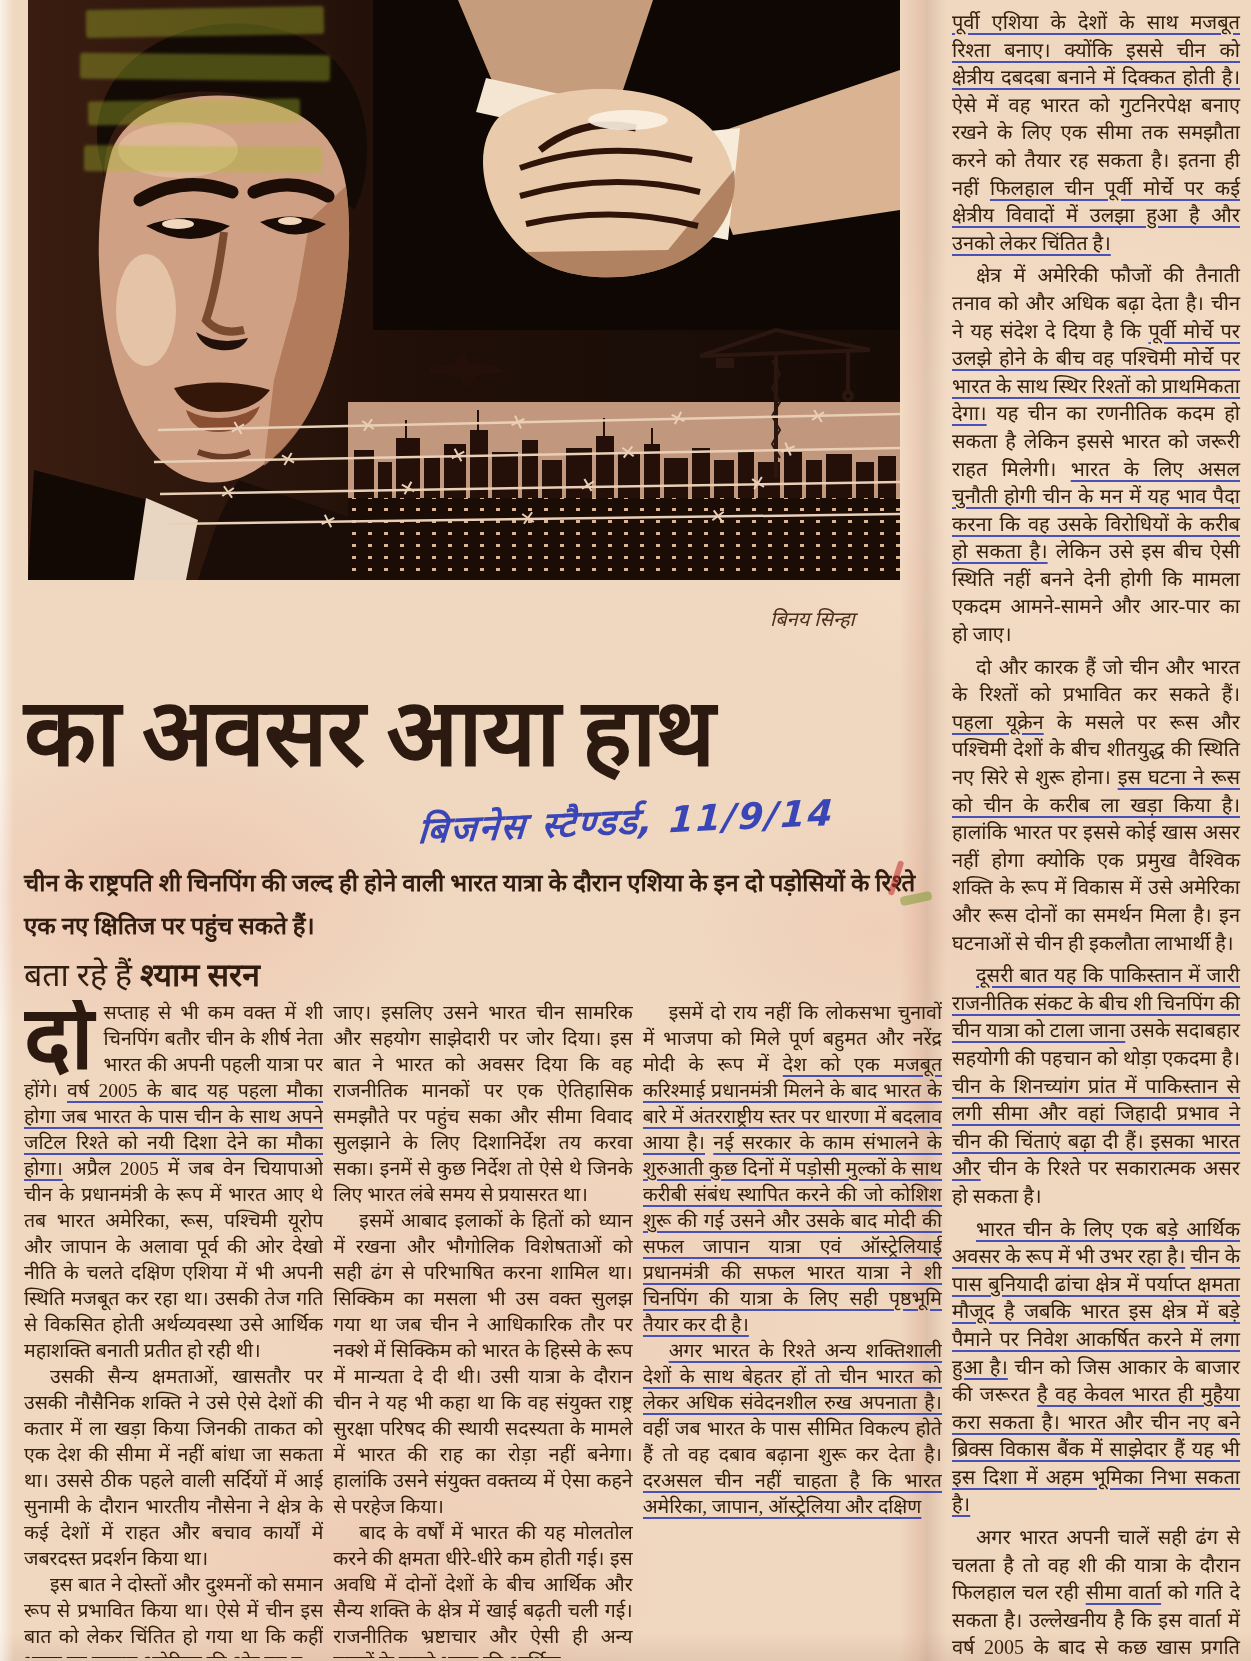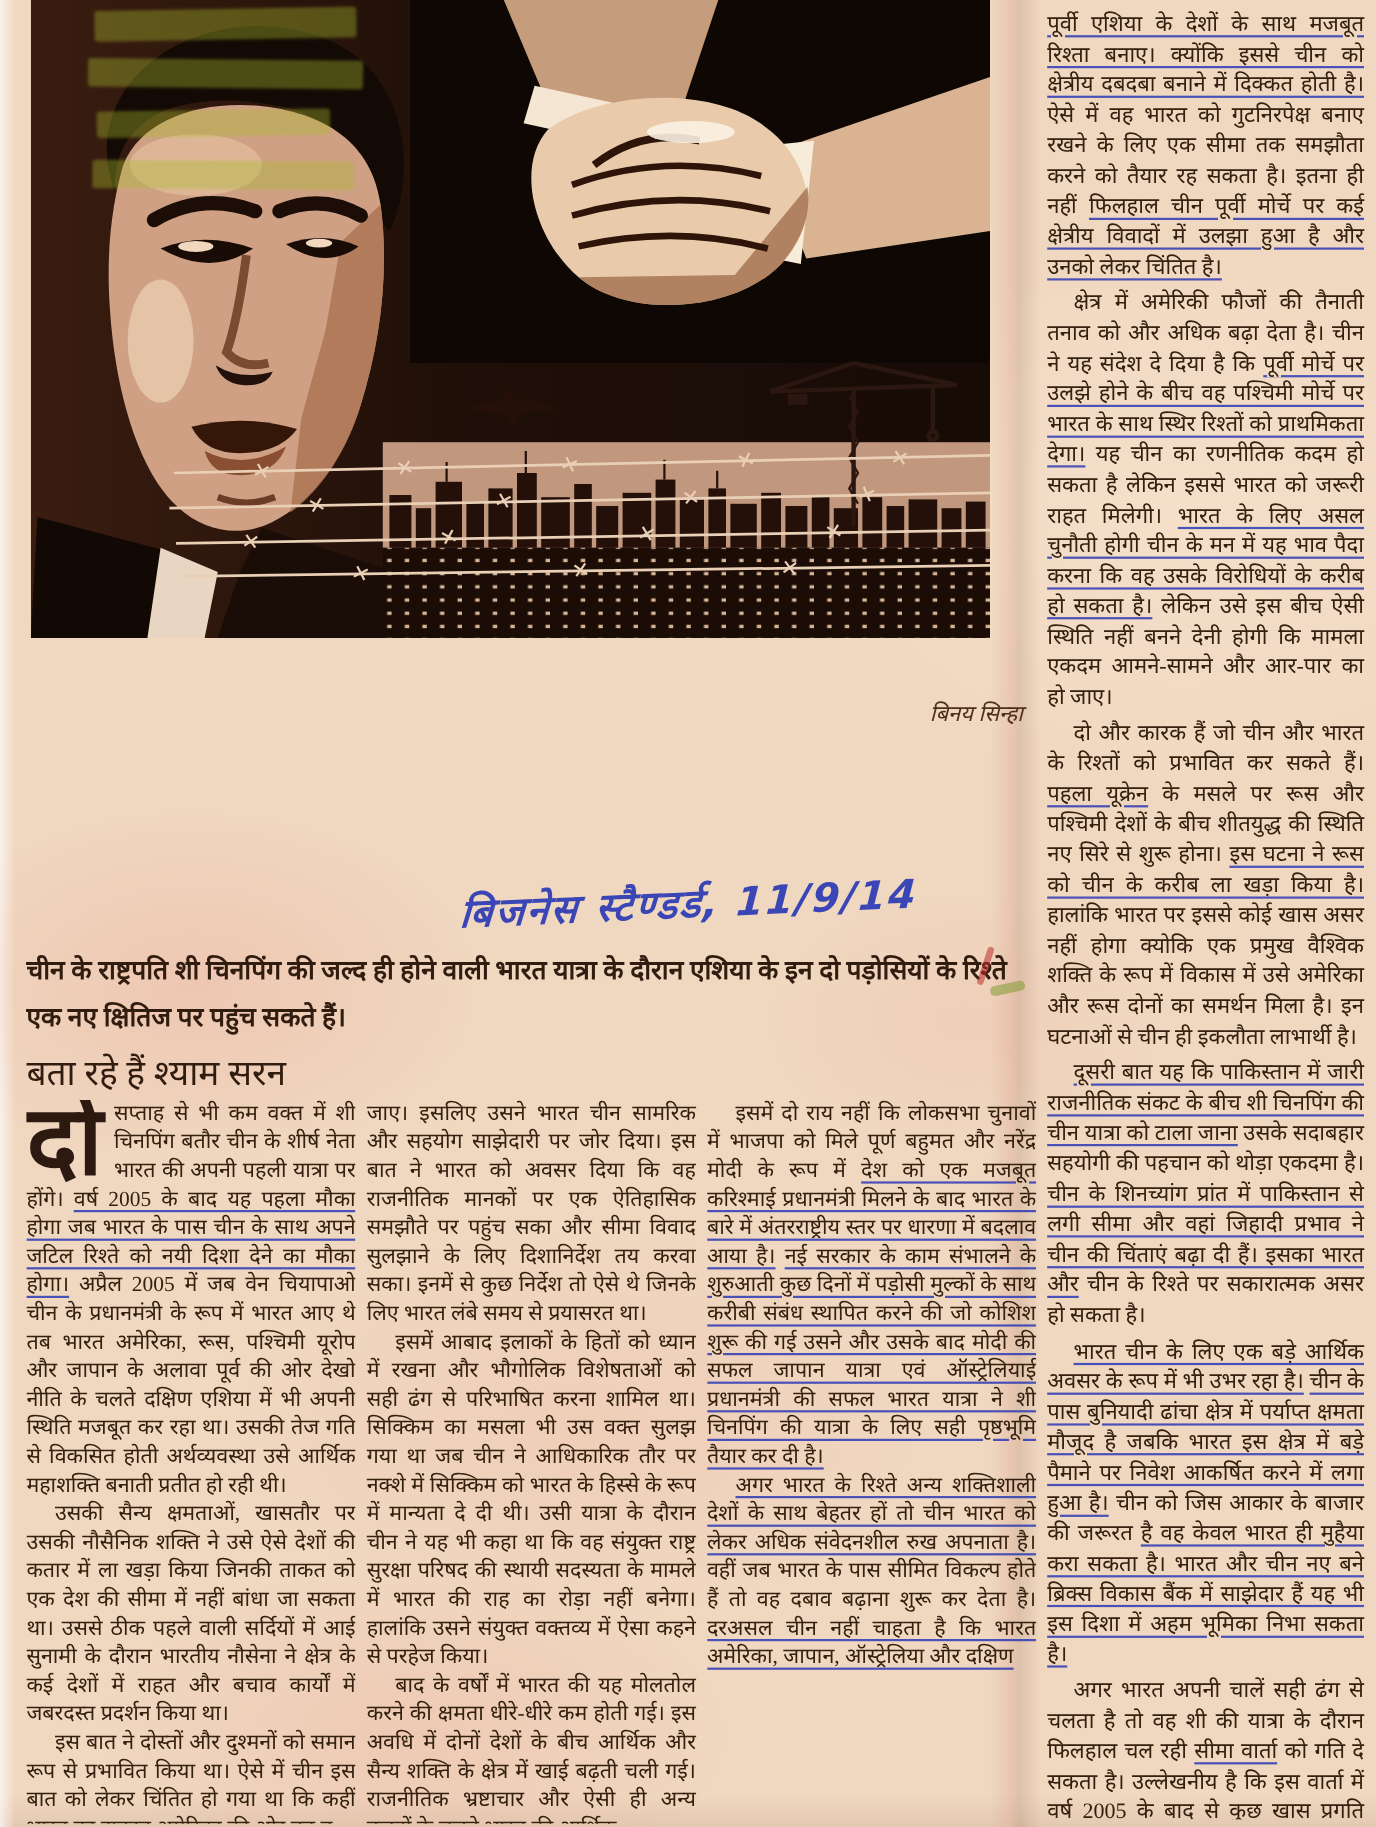--- a/index.html
+++ b/index.html
@@ -14,34 +14,34 @@
       radial-gradient(ellipse 300px 200px at 70% 56%, rgba(236,182,162,.25), transparent 60%),
       linear-gradient(90deg, rgba(255,255,255,.65) 0px, rgba(255,255,255,0) 14px),
       linear-gradient(0deg, rgba(120,70,50,.10), rgba(120,70,50,0) 30px);
     font-family:"Liberation Serif","DejaVu Serif",serif;
     color:#33200f;
   }
   
   .illustration{position:absolute;left:28px;top:0;width:872px;height:580px;z-index:1;}
   .illustration svg{display:block;width:100%;height:100%;}
   .hl-bar{position:absolute;background:rgba(168,186,44,.38);filter:blur(1.6px);z-index:3;border-radius:3px;}
-  .photo-credit{position:absolute;left:770px;top:634px;width:160px;text-align:right;
+  .photo-credit{position:absolute;left:770px;top:605px;width:160px;text-align:left;
     font-style:italic;font-size:20px;color:#4e2f1d;z-index:2;}
   
   .headline{position:absolute;left:24px;top:604px;width:905px;z-index:2;
     font-weight:bold;color:#2c1a10;font-size:94px;line-height:132px;letter-spacing:-1px;
     font-family:"Liberation Serif","DejaVu Serif",serif;}
   .headline .hl-line{display:block;white-space:nowrap;}
   .annotation{position:absolute;left:418px;top:796px;z-index:4;color:#2b3ab5;
     font-family:"DejaVu Sans",sans-serif;font-style:italic;font-weight:bold;
     font-size:36px;letter-spacing:2px;transform:rotate(-2.5deg) skewX(-6deg);opacity:.92;}
   .standfirst{position:absolute;left:24px;top:862px;width:905px;z-index:2;
     font-weight:bold;font-size:24px;line-height:43px;color:#311d10;}
   .byline{position:absolute;left:24px;top:952px;width:600px;z-index:2;font-size:32px;color:#311d10;}
-  .byline .author{font-weight:normal;text-align:center;}
+  .byline .author{font-weight:bold;text-align:center;}
   
   .body-columns{position:absolute;left:24px;top:1000px;width:918px;height:658px;z-index:2;
     display:flex;gap:10px;}
   .col{width:300px;height:658px;overflow:hidden;font-size:19.5px;line-height:26px;text-align:justify;}
   .col p{margin:0;text-indent:26px;}
   .col p.noindent{text-indent:0;}
   .dropcap{float:left;font-size:88px;line-height:70px;font-weight:bold;color:#2c1a10;
     margin:4px 10px 0 0;}
   
   .right-column{position:absolute;left:947px;top:4px;width:298px;height:1650px;overflow:hidden;z-index:2;
@@ -199,20 +199,21 @@
   <div class="hl-bar" style="left:88px;top:100px;width:212px;height:24px;transform:rotate(-.8deg);"></div>
   <div class="hl-bar" style="left:84px;top:146px;width:238px;height:26px;transform:rotate(.4deg);"></div>
 
   <div class="gutter"></div>
   <div class="mark-red"></div>
   <div class="mark-green"></div>
 
   <div class="photo-credit">बिनय सिन्हा</div>
 
   <h1 class="headline">
+    <span class="hl-line">का अवसर आया हाथ</span>
   </h1>
 
   <div class="annotation">बिजनेस स्टैण्डर्ड, 11/9/14</div>
 
   <div class="standfirst">चीन के राष्ट्रपति शी चिनपिंग की जल्द ही होने वाली भारत यात्रा के दौरान एशिया के इन दो पड़ोसियों के रिश्ते एक नए क्षितिज पर पहुंच सकते हैं।</div>
 
   <div class="byline">
     <span>बता रहे हैं </span><span class="author">श्याम सरन</span>
   </div>
 

